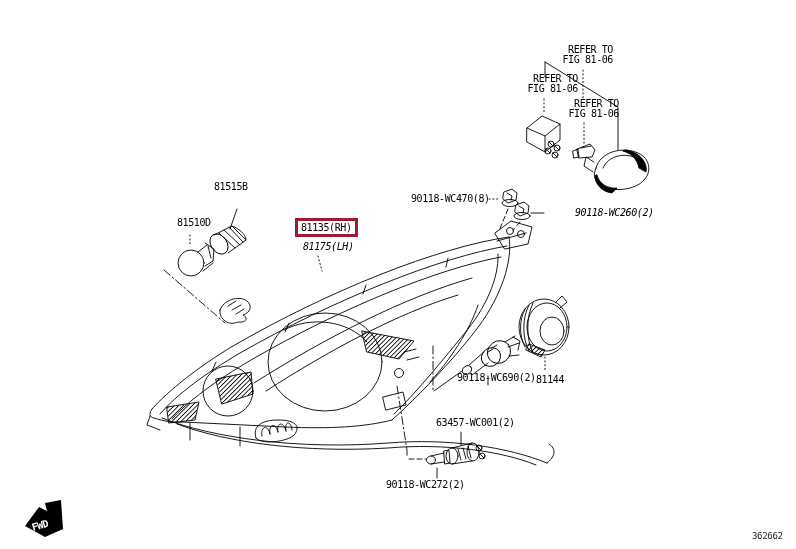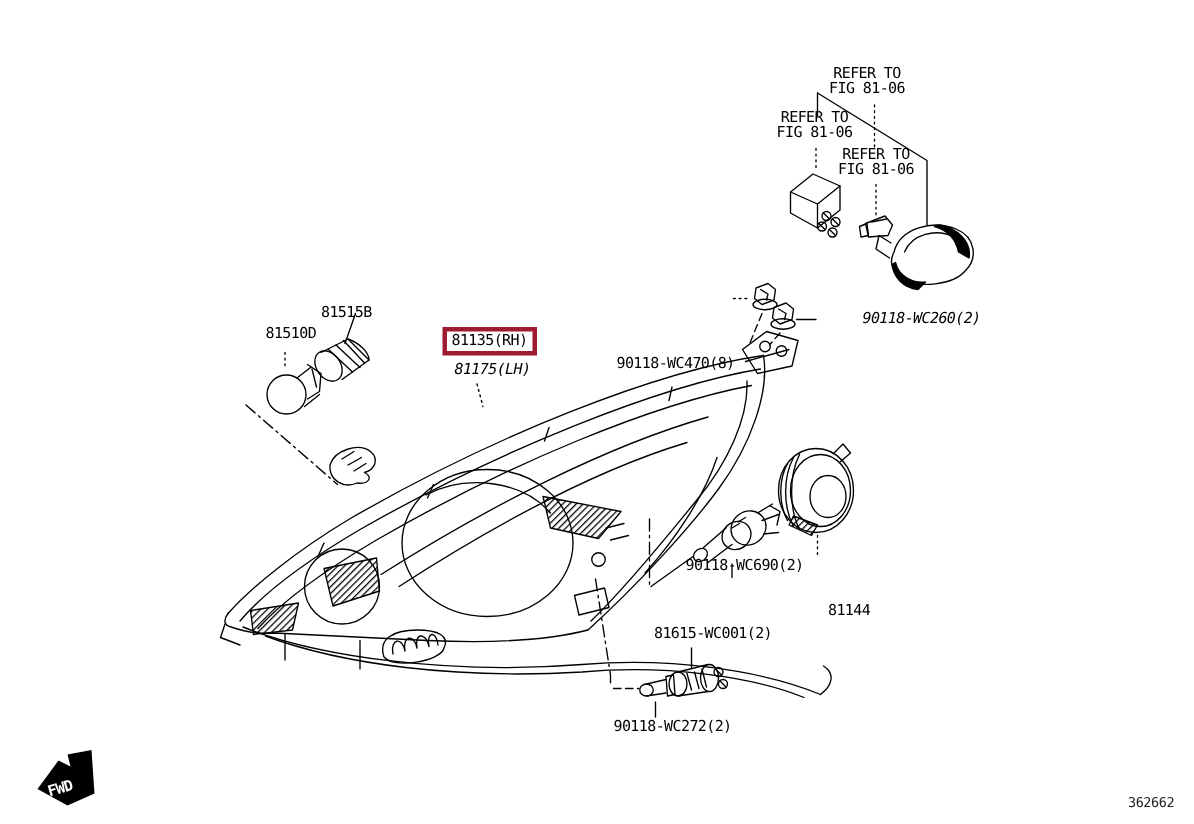--- a/index.html
+++ b/index.html
@@ -6,21 +6,21 @@
   .stage{
     position:relative;width:796px;height:549px;background:#ffffff;
     font-family:"DejaVu Sans Mono","Liberation Mono",monospace;
     overflow:hidden;
   }
   svg.art{position:absolute;left:0;top:0;}
   .lbl{
     position:absolute;font-size:10px;line-height:10px;letter-spacing:-0.4px;
     white-space:nowrap;color:#000;
   }
-  .note{text-align:center;width:70px;}
+  .note{text-align:right;width:70px;}
   .hl-box{
     position:absolute;border:3px solid #9e1b32;background:#fff;
     padding:2px 3px 1px 3px;
   }
   .hl-box .lbl-in{
     font-size:10px;line-height:10px;letter-spacing:-0.4px;white-space:nowrap;color:#000;
   }
   .footer-code{
     position:absolute;font-size:9px;letter-spacing:-0.3px;color:#222;
   }
@@ -193,36 +193,36 @@
   </div>
   <div class="lbl note" style="left:508px;top:74px;">
     <div>REFER TO</div>
     <div>FIG 81-06</div>
   </div>
   <div class="lbl note" style="left:549px;top:99px;">
     <div>REFER TO</div>
     <div>FIG 81-06</div>
   </div>
 
-  <div class="lbl" style="left:214px;top:204px;">81515B</div>
+  <div class="lbl" style="left:214px;top:182px;">81515B</div>
 
   <div class="lbl" style="left:177px;top:218px;text-align:right;">81510D</div>
 
   <div class="hl-box" style="left:295px;top:218px;">
     <div class="lbl-in">81135(RH)</div>
   </div>
   <div class="lbl" style="left:303px;top:242px;font-style:italic;">81175(LH)</div>
 
-  <div class="lbl" style="left:411px;top:194px;margin-top:44px;">90118-WC470(8)</div>
+  <div class="lbl" style="left:411px;top:194px;">90118-WC470(8)</div>
 
   <div class="lbl" style="left:575px;top:208px;font-style:italic;">90118-WC260(2)</div>
 
-  <div class="lbl" style="left:552px;top:375px;margin-top:28px;">81144</div>
+  <div class="lbl" style="left:536px;top:375px;">81144</div>
 
   <div class="lbl" style="left:457px;top:373px;">90118-WC690(2)</div>
 
-  <div class="lbl" style="left:436px;top:418px;">81615-WC001(2)</div>
-
-  <div class="lbl" style="left:409px;top:480px;">90118-WC272(2)</div>
+  <div class="lbl" style="left:436px;top:418px;">63457-WC001(2)</div>
+
+  <div class="lbl" style="left:386px;top:480px;">90118-WC272(2)</div>
 
   <div class="footer-code" style="left:752px;top:531px;">362662</div>
 
 </div>
 
 </body></html>

